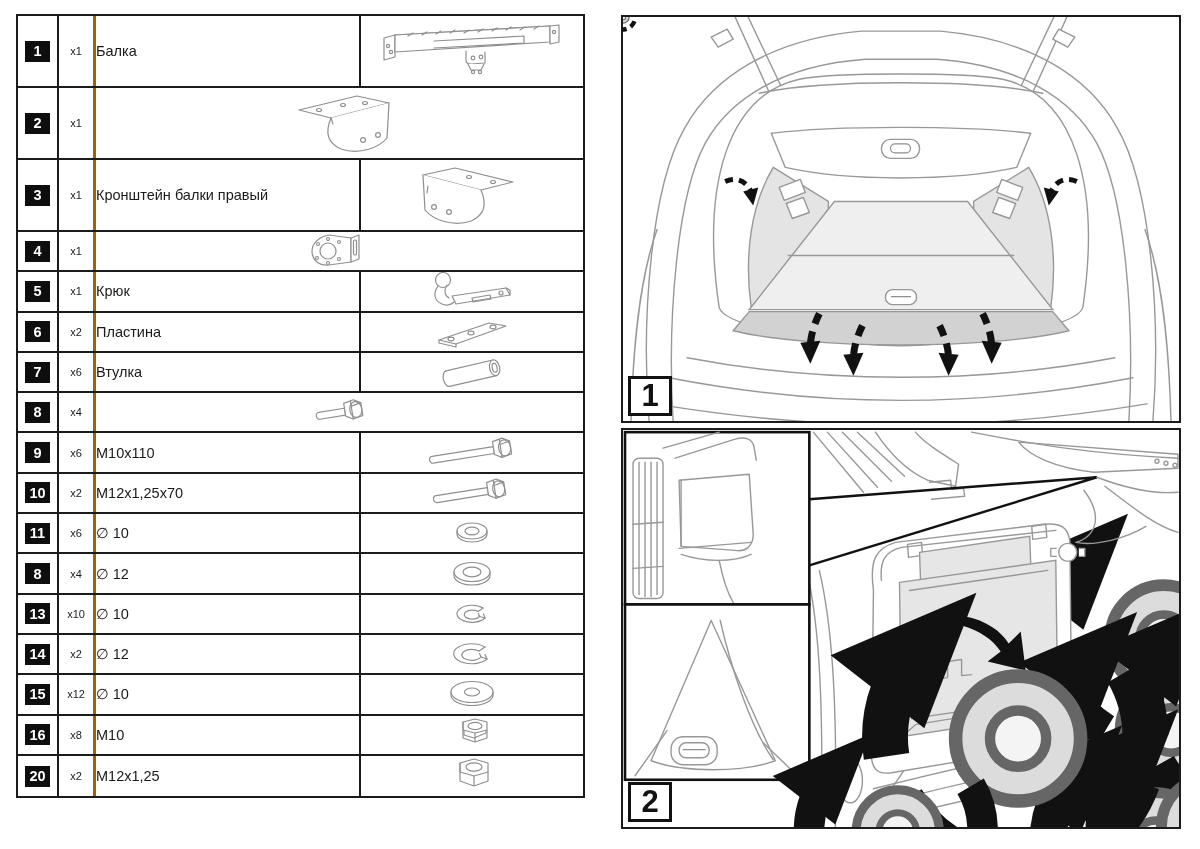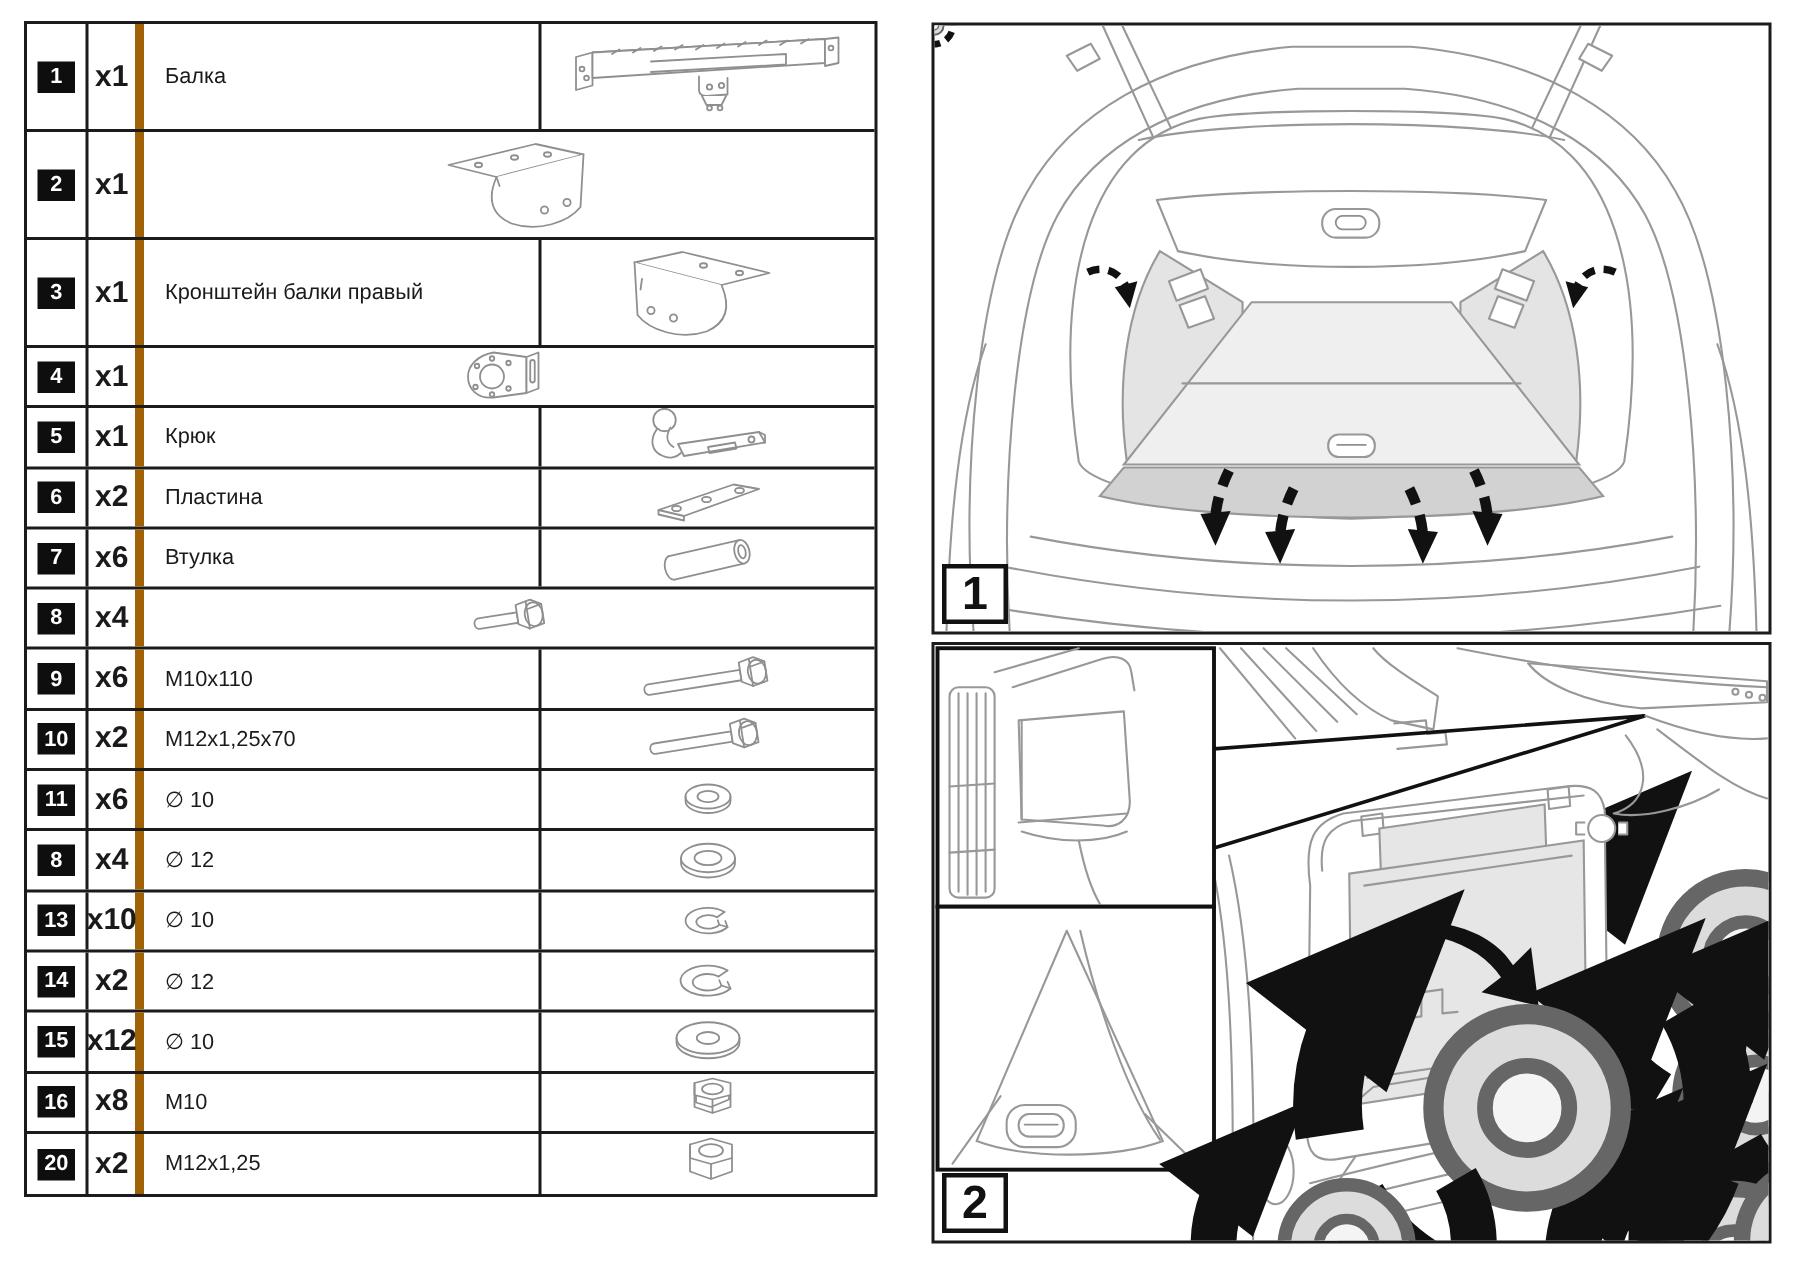--- a/index.html
+++ b/index.html
@@ -7,22 +7,22 @@
   .sheet{position:relative;width:1200px;height:849px;background:#fff;overflow:hidden;}
 
   
   .parts-table{position:absolute;left:16px;top:14px;width:569px;border:2px solid #1b1b1b;background:#fff;box-sizing:border-box;}
   .prow{display:flex;border-bottom:2px solid #1b1b1b;align-items:stretch;box-sizing:border-box;}
   .prow:last-child{border-bottom:none;}
   .prow.tall{height:72px;}
   .prow.std{height:40.3px;}
   .c-num{width:41px;flex:0 0 41px;border-right:2px solid #1b1b1b;display:flex;align-items:center;justify-content:center;box-sizing:border-box;}
   .badge{background:#0e0e0e;color:#fff;font-weight:bold;font-size:14.5px;min-width:21px;height:21px;display:flex;align-items:center;justify-content:center;padding:0 2px;}
-  .c-qty{width:37px;flex:0 0 37px;border-right:6px solid #a16207;display:flex;align-items:center;justify-content:center;font-size:20px;box-sizing:border-box;font-weight:bold;}
-  .c-name{width:265px;flex:0 0 265px;border-right:2px solid #1b1b1b;display:flex;align-items:center;padding-left:14px;font-size:14.5px;box-sizing:border-box;}
+  .c-qty{width:37px;flex:0 0 37px;border-right:3px solid #a16207;display:flex;align-items:center;justify-content:center;font-size:11px;box-sizing:border-box;}
+  .c-name{width:265px;flex:0 0 265px;border-right:2px solid #1b1b1b;display:flex;align-items:center;font-size:14.5px;box-sizing:border-box;}
   .c-img{flex:1;display:flex;align-items:center;justify-content:center;overflow:hidden;}
   .c-img svg{display:block;}
 
   
   .panel{position:absolute;background:#fff;border:2.5px solid #1b1b1b;box-sizing:border-box;}
   .panel1{left:621px;top:15px;width:560px;height:408px;}
   .panel2{left:621px;top:428px;width:560px;height:401px;}
   .panel svg.fig{position:absolute;left:0;top:0;width:100%;height:100%;}
   .fig-badge{position:absolute;left:5px;bottom:5px;width:44px;height:40px;border:3px solid #111;background:#fff;display:flex;align-items:center;justify-content:center;font-size:31px;font-weight:bold;color:#111;box-sizing:border-box;z-index:5;}
 

